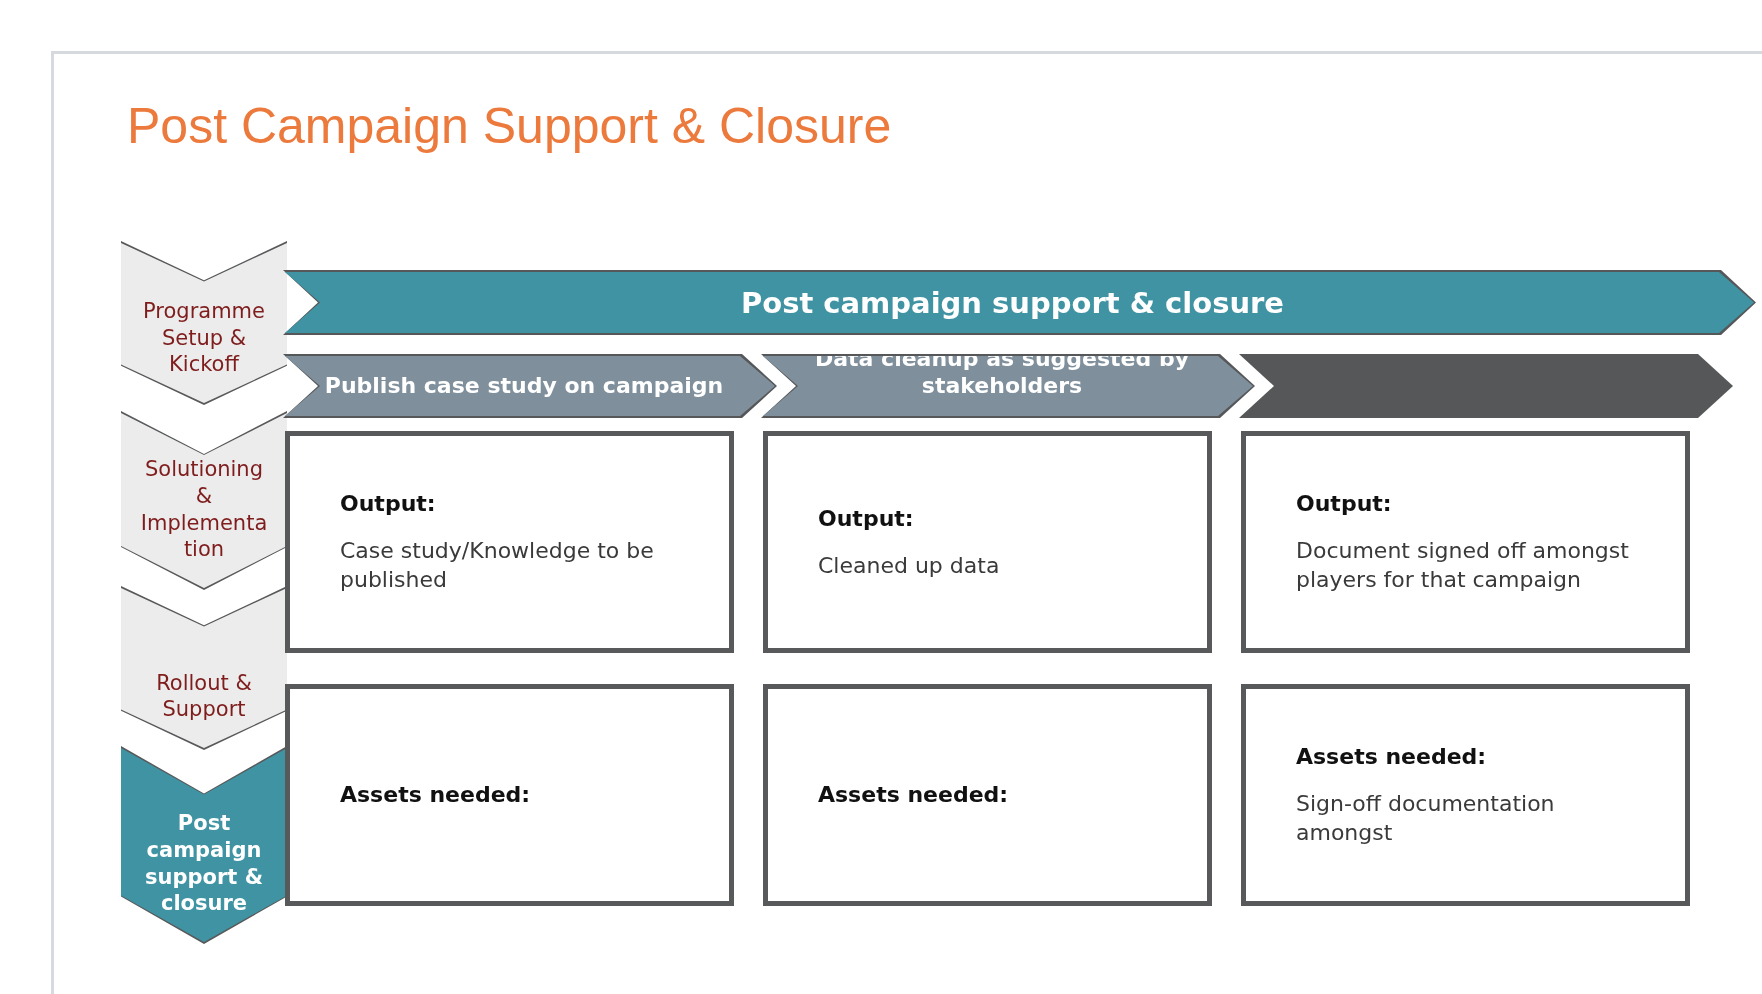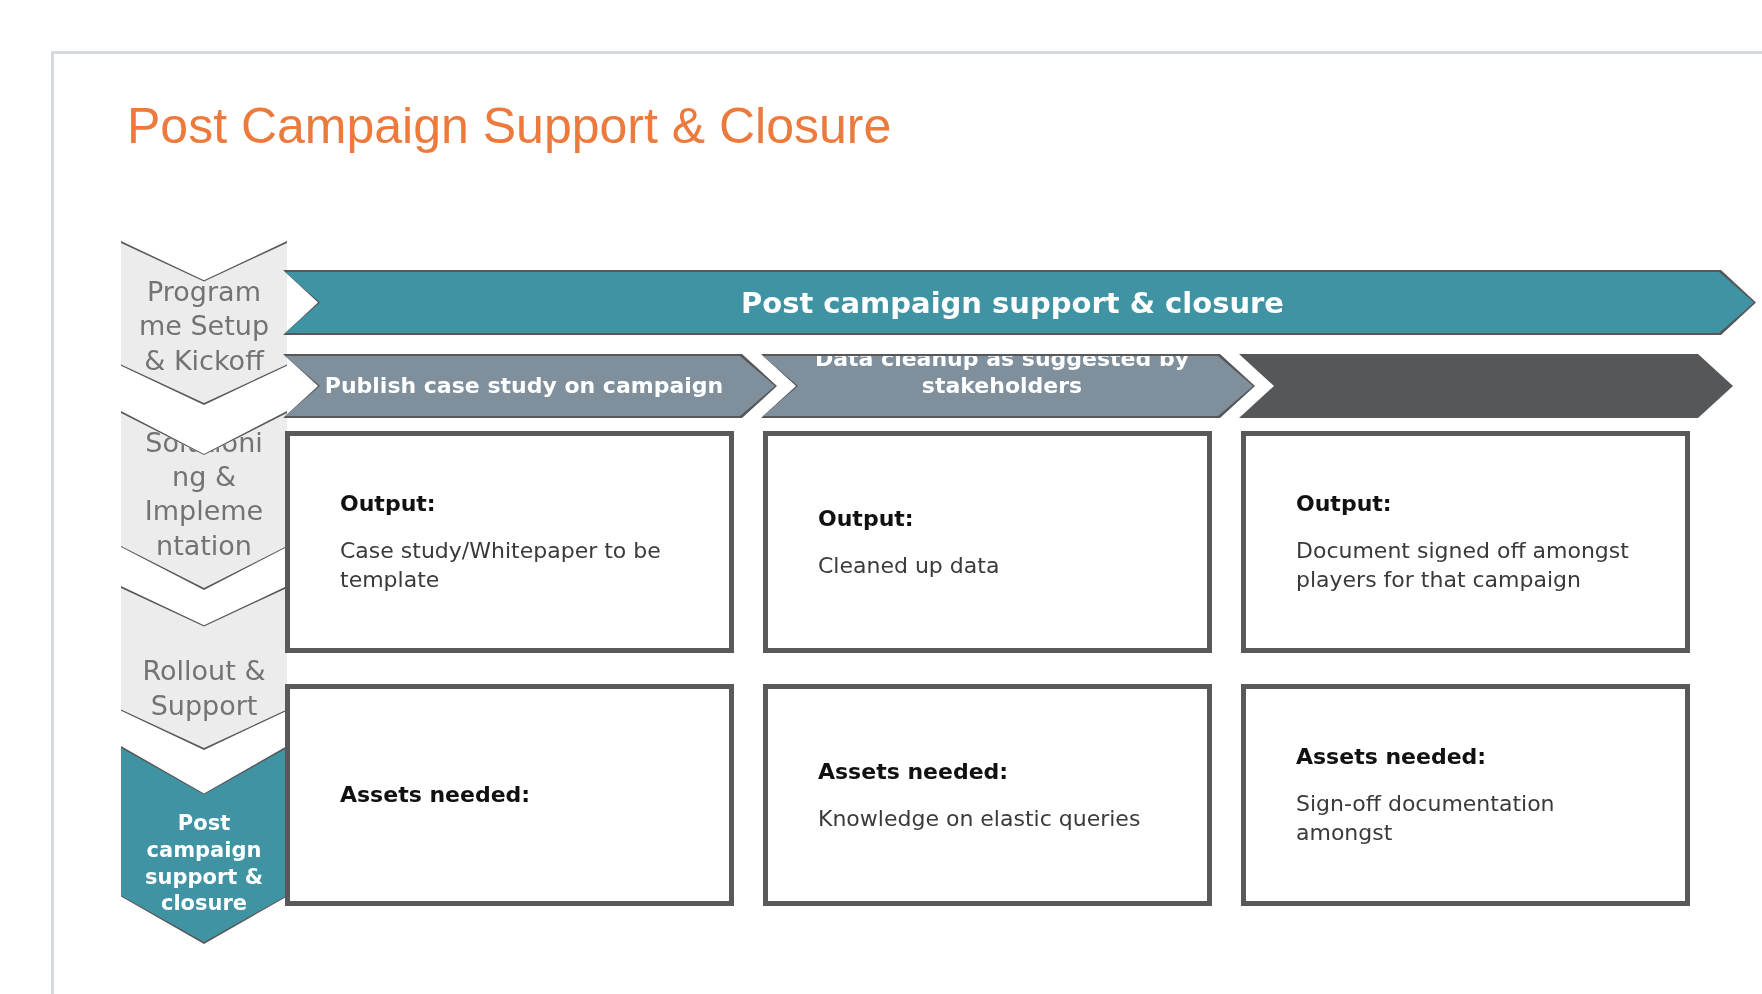--- a/index.html
+++ b/index.html
@@ -48,23 +48,23 @@
   .chev-border {
     position: absolute;
     left: 0;
     width: 166px;
     background: #58595b;
     -webkit-clip-path: polygon(0 0, 50% 24%, 100% 0, 100% 76%, 50% 100%, 0 76%);
     clip-path: polygon(0 0, 50% 24%, 100% 0, 100% 76%, 50% 100%, 0 76%);
   }
   .chev-label {
     font-family: "DejaVu Sans", sans-serif;
-    font-size: 27px;
+    font-size: 21px;
     line-height: 1.27;
-    color: #737373;
+    color: #7f1d1d;
     text-align: center;
     width: 156px;
     word-break: break-word;
   }
   .chev.teal { background: #3f93a2; }
   .chev.teal .chev-label { color: #ffffff; font-weight: bold; font-size: 21px; }
 
   
   #banner {
     position: absolute;
@@ -192,21 +192,21 @@
   <div class="stage-outline" style="left:690px;width:494px;-webkit-clip-path:polygon(0 0,459px 0,494px 50%,459px 100%,0 100%,35px 50%);clip-path:polygon(0 0,459px 0,494px 50%,459px 100%,0 100%,35px 50%);"></div>
   <div class="stage" style="left:692px;top:285px;width:490px;-webkit-clip-path:polygon(0 0,455px 0,490px 50%,455px 100%,0 100%,35px 50%);clip-path:polygon(0 0,455px 0,490px 50%,455px 100%,0 100%,35px 50%);align-items:flex-end;">
     <div class="stage-label" style="transform:translateX(-6px);">Data cleanup as suggested by stakeholders</div>
   </div>
 
   <div class="stage-outline" style="left:1168px;width:494px;-webkit-clip-path:polygon(0 0,459px 0,494px 50%,459px 100%,0 100%,35px 50%);clip-path:polygon(0 0,459px 0,494px 50%,459px 100%,0 100%,35px 50%);"></div>
 
   <div class="cbox" style="left:214px;top:360px;width:449px;height:222px;">
     <div class="cbox-inner">
       <div class="cbox-head">Output:</div>
-      <div class="cbox-body">Case study/Whitepaper to be template</div>
+      <div class="cbox-body">Case study/Knowledge to be published</div>
     </div>
   </div>
   <div class="cbox" style="left:692px;top:360px;width:449px;height:222px;">
     <div class="cbox-inner">
       <div class="cbox-head">Output:</div>
       <div class="cbox-body">Cleaned up data</div>
     </div>
   </div>
   <div class="cbox" style="left:1170px;top:360px;width:449px;height:222px;">
     <div class="cbox-inner">
@@ -216,21 +216,20 @@
   </div>
 
   <div class="cbox" style="left:214px;top:613px;width:449px;height:222px;">
     <div class="cbox-inner">
       <div class="cbox-head">Assets needed:</div>
     </div>
   </div>
   <div class="cbox" style="left:692px;top:613px;width:449px;height:222px;">
     <div class="cbox-inner">
       <div class="cbox-head">Assets needed:</div>
-      <div class="cbox-body">Knowledge on elastic queries</div>
     </div>
   </div>
   <div class="cbox" style="left:1170px;top:613px;width:449px;height:222px;">
     <div class="cbox-inner">
       <div class="cbox-head">Assets needed:</div>
       <div class="cbox-body">Sign-off documentation amongst</div>
     </div>
   </div>
 
 </div>

